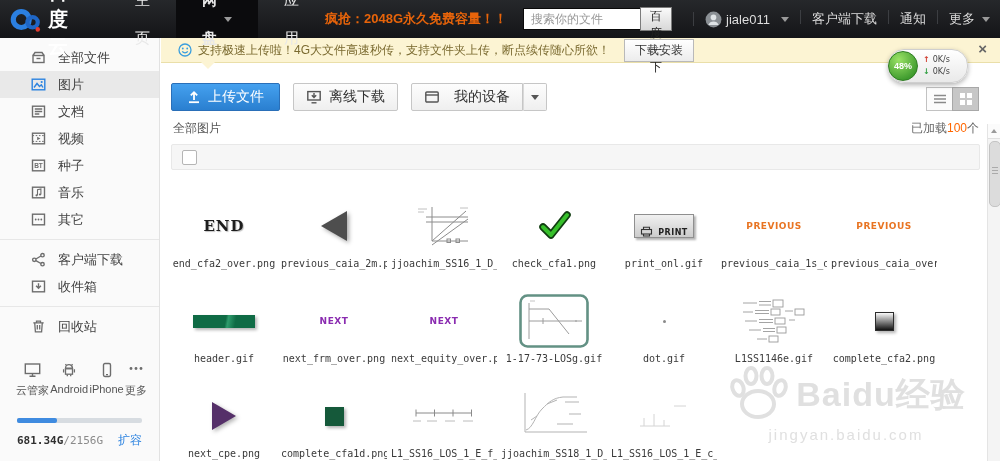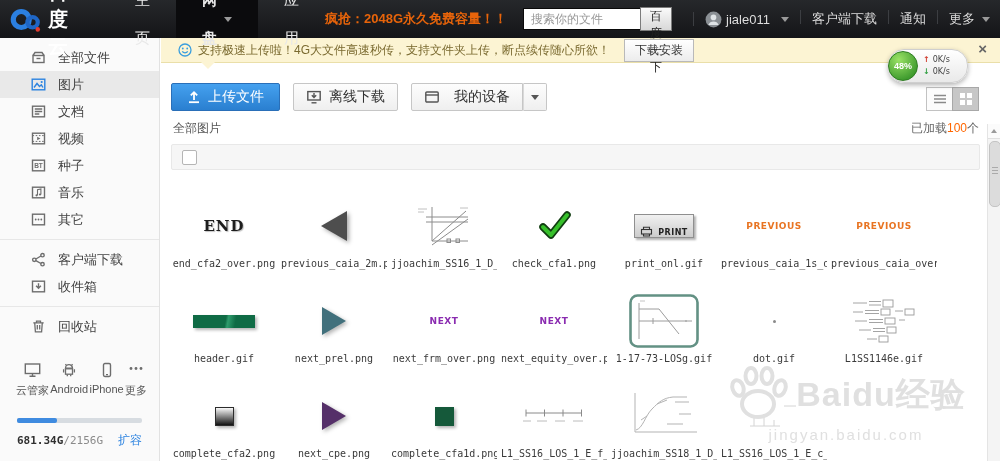--- a/index.html
+++ b/index.html
@@ -527,26 +527,20 @@
     <div class="fname">previous_caia_over.…</div>
   </div>
 
   <div class="file-item">
     <div class="thumb">
           <div class="t-banner"></div>
         </div>
     <div class="fname">header.gif</div>
   </div>
 
-  <div class="file-item">
-    <div class="thumb">
-          <div class="t-tri-right-teal"></div>
-        </div>
-    <div class="fname">next_prel.png</div>
-  </div>
 
   <div class="file-item">
     <div class="thumb">
           <div class="t-next">NEXT</div>
         </div>
     <div class="fname">next_frm_over.png</div>
   </div>
 
   <div class="file-item">
     <div class="thumb">

